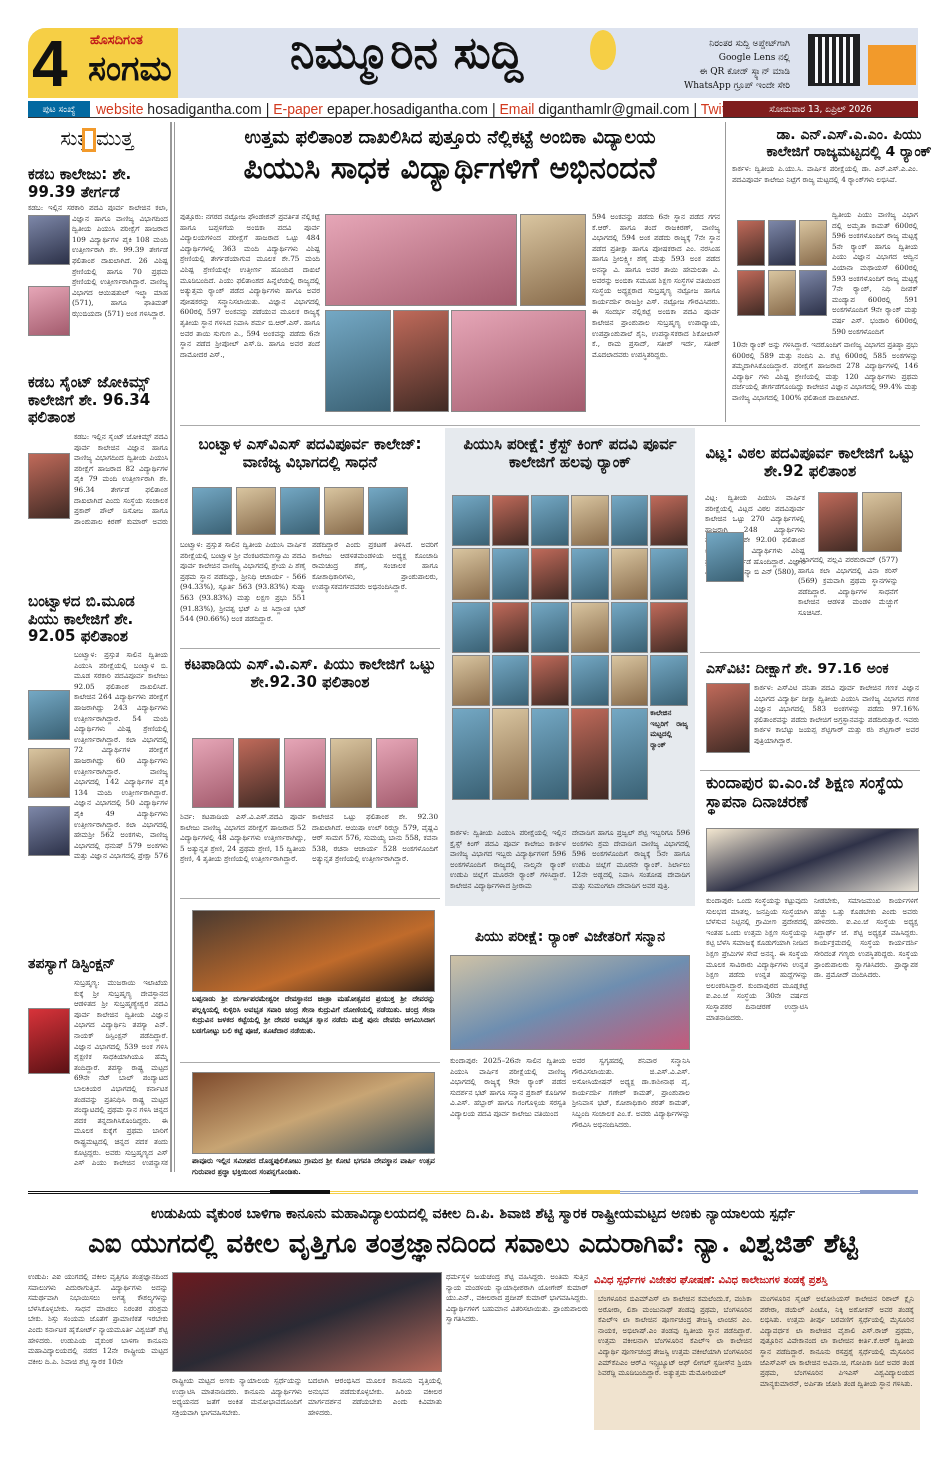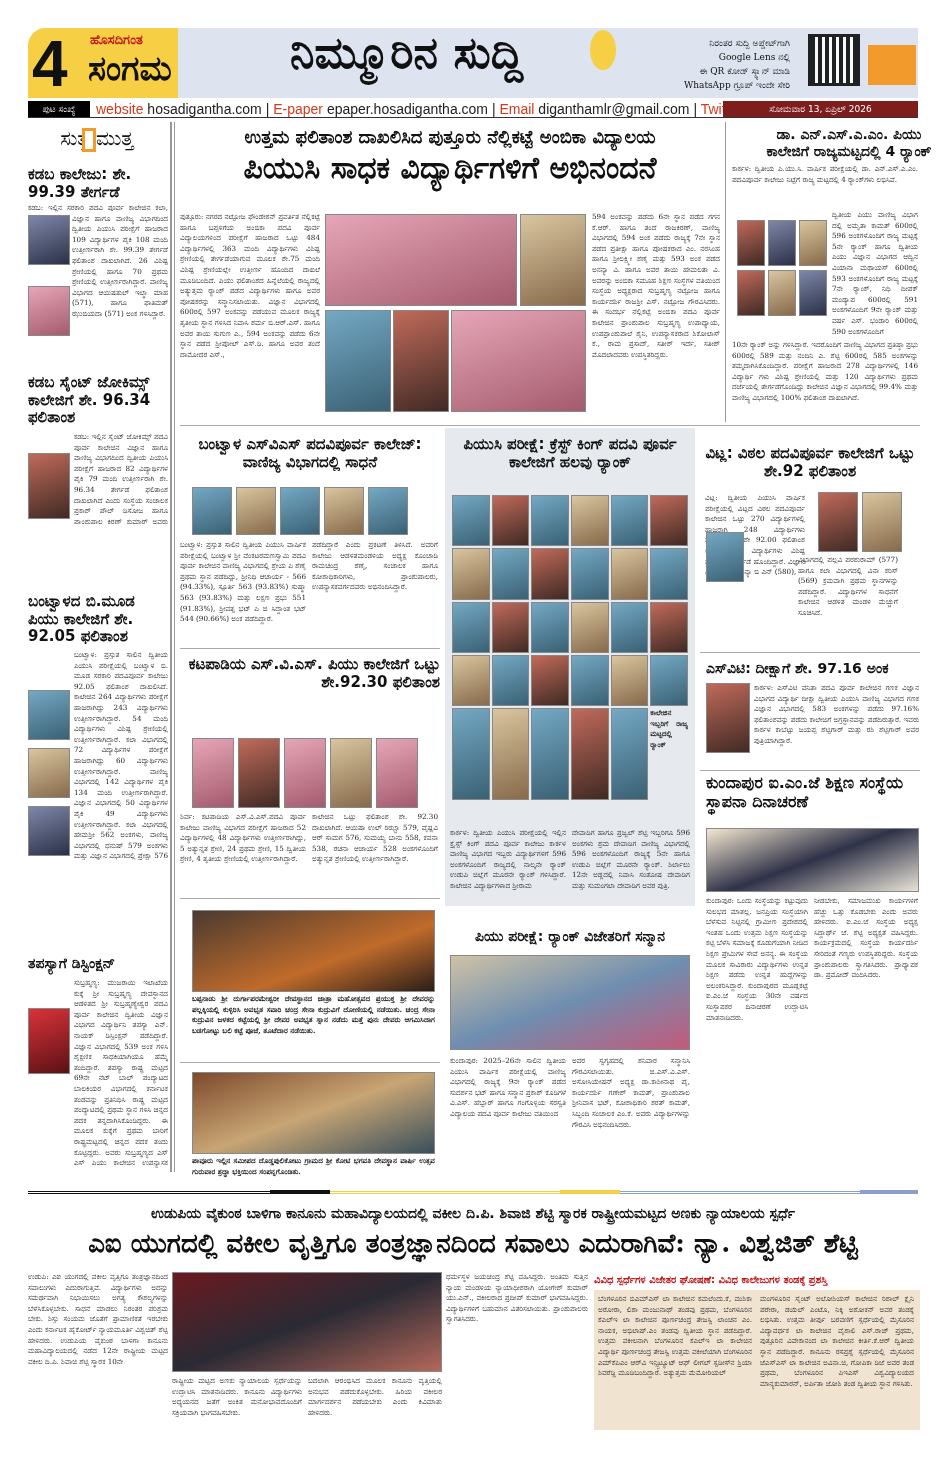--- a/index.html
+++ b/index.html
@@ -11,21 +11,21 @@
 #page-no{left:32px;top:28px;font-family:"Liberation Sans",sans-serif;font-weight:700;font-size:64px;line-height:72px;letter-spacing:-2px}
 #brand-small{left:90px;top:32px;font-size:13px;font-weight:700;color:#c0181a}
 #brand-big{left:88px;top:46px;font-size:34px;font-weight:700;line-height:44px}
 #sun{left:590px;top:30px;width:26px;height:40px;background:#f6cf45;border-radius:50%}
 #title{left:290px;top:20px;font-family:"DejaVu Serif",serif;font-size:44px;font-weight:700;line-height:66px}
 #qr-text{left:640px;top:36px;width:150px;text-align:right;font-family:"DejaVu Serif",serif;font-size:9px;line-height:14px}
 #qr{left:808px;top:34px;width:52px;height:52px;background:
  repeating-linear-gradient(90deg,#000 0 4px,#fff 4px 7px),#000;opacity:.85;border:3px solid #000}
 #orange-block{left:868px;top:45px;width:48px;height:40px;background:#f29a2b}
 #info-bar{left:28px;top:100px;width:890px;height:18px;border-bottom:1px solid #333}
-#section-tag{left:28px;top:101px;width:62px;height:16px;background:#000000;color:#fff;font-size:9px;line-height:16px;text-align:center}
+#section-tag{left:28px;top:101px;width:62px;height:16px;background:#0369a1;color:#fff;font-size:9px;line-height:16px;text-align:center}
 #links{left:96px;top:101px;font-family:Liberation Sans, sans-serif;font-size:14px;line-height:16px;color:#222;white-space:nowrap}
 #links .k{color:#d23a1f}
 #date-box{left:723px;top:101px;width:195px;height:16px;background:#7f1d1d;color:#fff;font-size:9px;line-height:16px;text-align:center}
 
 .vrule{background:#999;width:2px}
 .hrule{background:#aaa;height:1px}
 .hd{font-weight:700;line-height:1.18;font-family:"DejaVu Sans",sans-serif}
 .body{font-size:7.2px;line-height:10.6px;color:#222;text-align:justify;font-family:"DejaVu Serif",serif}
 .photo{background:linear-gradient(160deg,#b57c63,#6b4434);border:1px solid #888}
 .photo.p2{background:linear-gradient(160deg,#74a8c4,#3a6174)}
@@ -127,21 +127,21 @@
 <div class="abs photo p2" style="left:192px;top:487px;width:40px;height:48px"></div>
 <div class="abs photo p4" style="left:236px;top:487px;width:40px;height:48px"></div>
 <div class="abs photo p2" style="left:280px;top:487px;width:40px;height:48px"></div>
 <div class="abs photo p4" style="left:324px;top:487px;width:40px;height:48px"></div>
 <div class="abs photo p2" style="left:368px;top:487px;width:40px;height:48px"></div>
 <div class="abs body" style="left:180px;top:540px;width:126px;height:100px;overflow:hidden">ಬಂಟ್ವಾಳ: ಪ್ರಸ್ತುತ ಸಾಲಿನ ದ್ವಿತೀಯ ಪಿಯುಸಿ ವಾರ್ಷಿಕ ಪರೀಕ್ಷೆಯಲ್ಲಿ ಬಂಟ್ವಾಳ ಶ್ರೀ ವೆಂಕಟರಮಣಸ್ವಾಮಿ ಪದವಿ ಪೂರ್ವ ಕಾಲೇಜಿನ ವಾಣಿಜ್ಯ ವಿಭಾಗದಲ್ಲಿ ಶ್ರೇಯ ಪಿ ಶೆಣೈ ಪ್ರಥಮ ಸ್ಥಾನ ಪಡೆದಿದ್ದು, ಶ್ರೀನಿಧಿ ಆಚಾರ್ಯ - 566 (94.33%), ಸ್ಫೂರ್ತಿ 563 (93.83%) ಸುಷ್ಮಾ 563 (93.83%) ಮತ್ತು ಲಕ್ಷಣ ಪ್ರಭು 551 (91.83%), ಶ್ರೀವತ್ಸ ಭಟ್ ಪಿ ಜಿ ಸಿದ್ದಾಂತ ಭಟ್ 544 (90.66%) ಅಂಕ ಪಡೆದಿದ್ದಾರೆ.</div>
 <div class="abs body" style="left:312px;top:540px;width:126px;height:100px;overflow:hidden">ಪಡೆದಿದ್ದಾರೆ ಎಂದು ಪ್ರಕಟಣೆ ತಿಳಿಸಿದೆ. ಅವರಿಗೆ ಕಾಲೇಜು ಆಡಳಿತಮಂಡಳಿಯ ಅಧ್ಯಕ್ಷ ಕೊಂಚಾಡಿ ರಾಮಚಂದ್ರ ಶೆಣೈ, ಸಂಚಾಲಕ ಹಾಗೂ ಕೋಶಾಧಿಕಾರಿಗಳು, ಪ್ರಾಂಶುಪಾಲರು, ಉಪನ್ಯಾಸಕವರ್ಗದವರು ಅಭಿನಂದಿಸಿದ್ದಾರೆ.</div>
 
 <div class="abs hrule" style="left:180px;top:648px;width:260px"></div>
 
-<div class="abs hd" style="left:180px;top:656px;width:260px;font-size:15px;text-align:right">ಕಟಪಾಡಿಯ ಎಸ್.ವಿ.ಎಸ್. ಪಿಯು ಕಾಲೇಜಿಗೆ ಒಟ್ಟು ಶೇ.92.30 ಫಲಿತಾಂಶ</div>
+<div class="abs hd" style="left:180px;top:656px;width:260px;font-size:15px;text-align:center">ಕಟಪಾಡಿಯ ಎಸ್.ವಿ.ಎಸ್. ಪಿಯು ಕಾಲೇಜಿಗೆ ಒಟ್ಟು ಶೇ.92.30 ಫಲಿತಾಂಶ</div>
 <div class="abs photo p3" style="left:192px;top:738px;width:42px;height:70px"></div>
 <div class="abs photo p5" style="left:238px;top:738px;width:42px;height:70px"></div>
 <div class="abs photo p3" style="left:284px;top:738px;width:42px;height:70px"></div>
 <div class="abs photo p4" style="left:330px;top:738px;width:42px;height:70px"></div>
 <div class="abs photo p3" style="left:376px;top:738px;width:42px;height:70px"></div>
 <div class="abs body" style="left:180px;top:812px;width:126px;height:80px;overflow:hidden">ಶಿರ್ವ: ಕಟಪಾಡಿಯ ಎಸ್.ವಿ.ಎಸ್.ಪದವಿ ಪೂರ್ವ ಕಾಲೇಜು ವಾಣಿಜ್ಯ ವಿಭಾಗದ ಪರೀಕ್ಷೆಗೆ ಹಾಜರಾದ 52 ವಿದ್ಯಾರ್ಥಿಗಳಲ್ಲಿ 48 ವಿದ್ಯಾರ್ಥಿಗಳು ಉತ್ತೀರ್ಣರಾಗಿದ್ದು, 5 ಅತ್ಯುನ್ನತ ಶ್ರೇಣಿ, 24 ಪ್ರಥಮ ಶ್ರೇಣಿ, 15 ದ್ವಿತೀಯ ಶ್ರೇಣಿ, 4 ತೃತೀಯ ಶ್ರೇಣಿಯಲ್ಲಿ ಉತ್ತೀರ್ಣರಾಗಿದ್ದಾರೆ.</div>
 <div class="abs body" style="left:312px;top:812px;width:126px;height:80px;overflow:hidden">ಕಾಲೇಜಿನ ಒಟ್ಟು ಫಲಿತಾಂಶ ಶೇ. 92.30 ದಾಖಲಾಗಿದೆ. ಆಯಿಷಾ ಉಲ್ ರಿಝ್ವಾ 579, ವೈಷ್ಣವಿ ಆರ್ ಸಾಮಗ 576, ಸುಮಯ್ಯ ಬಾನು 558, ಕವನಾ 538, ರಚನಾ ಆಚಾರ್ಯ 528 ಅಂಕಗಳೊಂದಿಗೆ ಅತ್ಯುನ್ನತ ಶ್ರೇಣಿಯಲ್ಲಿ ಉತ್ತೀರ್ಣರಾಗಿದ್ದಾರೆ.</div>
 
 <div class="abs hrule" style="left:180px;top:898px;width:260px"></div>
 

